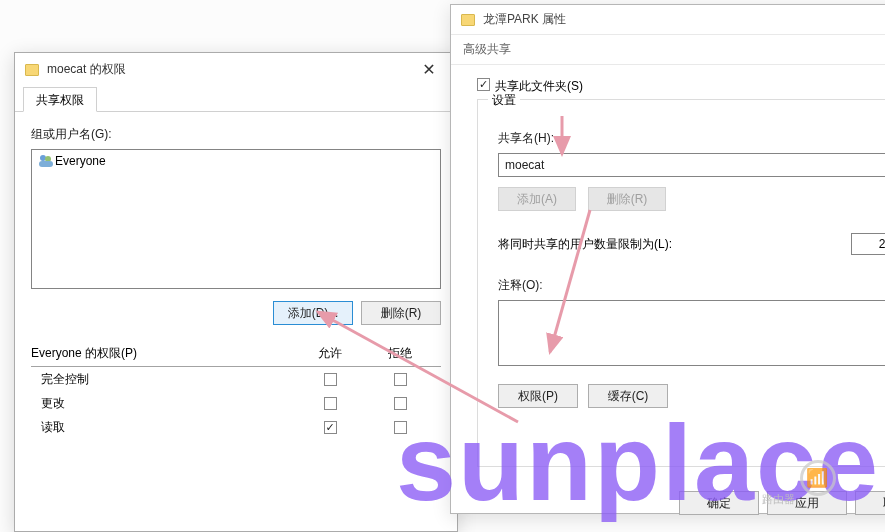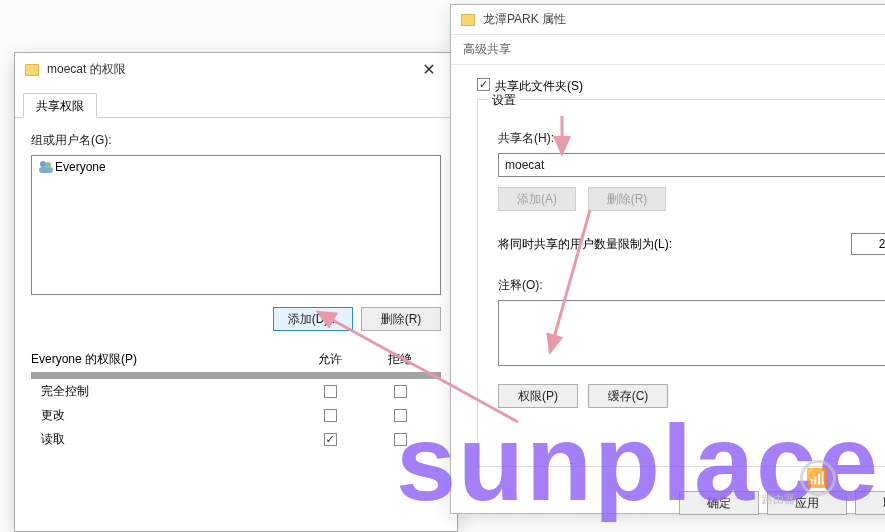--- a/index.html
+++ b/index.html
@@ -9,21 +9,21 @@
   .dlg-left {
     position: absolute; left: 14px; top: 52px;
     width: 444px; height: 480px;
     background: #fff; border: 1px solid #ababab;
     box-shadow: 0 4px 18px rgba(0,0,0,0.15);
   }
   .titlebar { height: 33px; display: flex; align-items: center; padding: 0 6px 0 10px; }
   .titlebar .folder-ico { width: 14px; height: 12px; background: #f8d775; border: 1px solid #d9b84e; border-radius: 1px; margin-right: 8px; }
   .titlebar .title-text { flex: 1; color: #333; }
   .titlebar .close { width: 44px; height: 28px; display: flex; align-items: center; justify-content: center; color: #333; font-size: 16px; cursor: pointer; }
-  .tabrow { height: 26px; border-bottom: 1px solid #d0d0d0; display: flex; align-items: center; padding-left: 8px; margin-top: 6px; }
+  .tabrow { height: 26px; border-bottom: 1px solid #d0d0d0; display: flex; align-items: center; padding-left: 8px; }
   .tab {
     height: 25px; padding: 4px 12px; background: #fff;
     border: 1px solid #d0d0d0; border-bottom: 1px solid #fff;
     margin-bottom: -1px; border-radius: 0;
   }
   .dlg-left .body { padding: 14px 16px 12px 16px; }
   .lbl { color: #222; margin-bottom: 6px; display: block; }
   .userbox {
     width: 100%; height: 140px; background: #fff;
     border: 1px solid #848484; padding: 2px;
@@ -35,21 +35,21 @@
     min-width: 80px; height: 24px; padding: 0 10px;
     background: #efefef; border: 1px solid #adadad;
     cursor: pointer; color: #222;
   }
   .btn.sel { border: 1px solid #2a8dd4; background: #e5f1fb; }
 
   .perm-title { margin-top: 20px; }
   .perm-head { display: flex; padding-right: 6px; }
   .perm-head .spacer { flex: 1; }
   .perm-head .col { width: 70px; text-align: center; }
-  .perm-table { border-top: 7px solid #a3a3a3; margin-top: 4px; }
+  .perm-table { border-top: 1px solid #a3a3a3; margin-top: 4px; }
   .perm-row { height: 24px; display: flex; align-items: center; padding-left: 10px; padding-right: 6px; }
   .perm-row .name { flex: 1; }
   .perm-row .cell { width: 70px; display: flex; justify-content: center; }
   .chk { width: 13px; height: 13px; border: 1px solid #888; background: #fff; display: inline-flex; align-items: center; justify-content: center; }
   .chk.on::after { content: "✓"; font-size: 11px; color: #222; line-height: 1; }
 
   
   .dlg-right {
     position: absolute; left: 450px; top: 4px;
     width: 500px; height: 510px;

